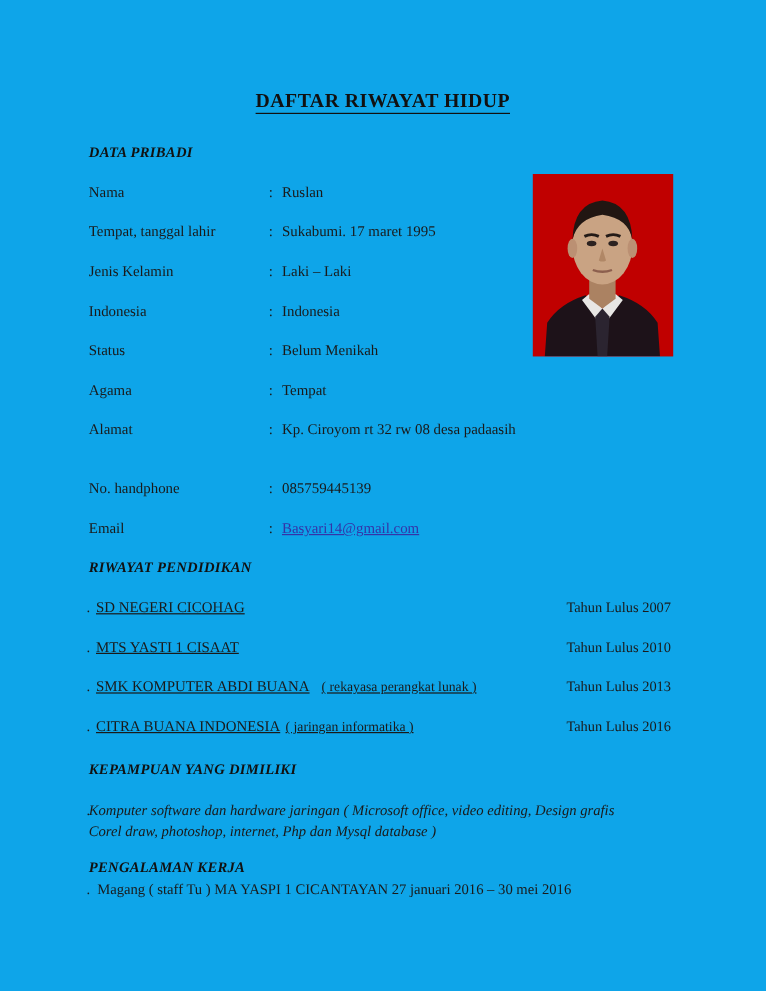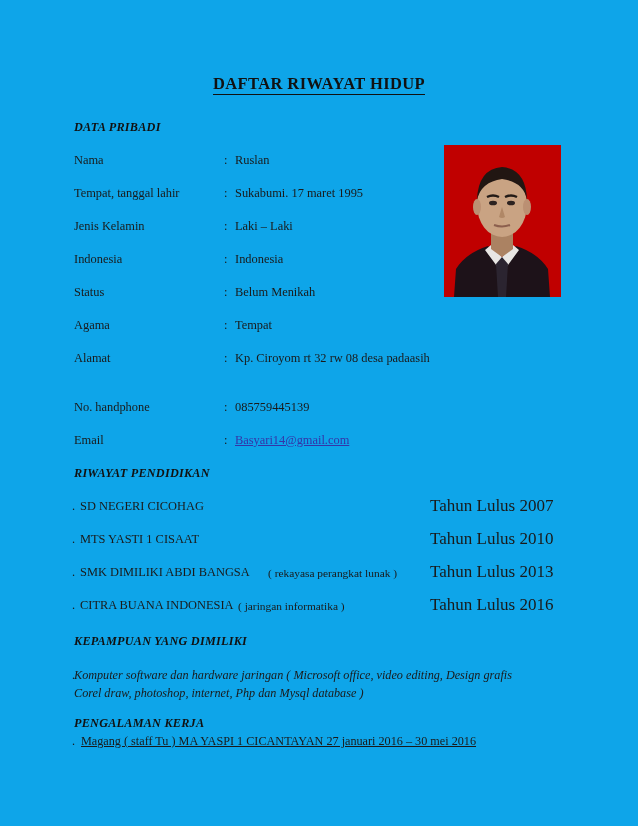--- a/index.html
+++ b/index.html
@@ -120,26 +120,28 @@
   }
   .edu-bullet {
     position: absolute;
     left: 0;
     top: 0;
   }
   .edu-name {
     position: absolute;
     left: 8px;
     top: 0;
+    text-decoration: underline;
   }
   .edu-paren { font-size: 11.4px; }
   .edu-year {
     position: absolute;
     top: 0;
-    font-size: 17px;
+    font-size: 12px;
+    margin-left: 42px;
   }
 
   
   .skill-block {
     position: absolute;
     left: 72px;
     top: 666px;
     width: 470px;
     font-size: 12.2px;
     line-height: 18px;
@@ -165,21 +167,20 @@
     line-height: 17px;
   }
   .exp-bullet {
     position: absolute;
     left: 0;
     top: 0;
   }
   .exp-text {
     display: block;
     margin-left: 9px;
-    text-decoration: underline;
   }
 </style>
 </head>
 <body>
 
 <div class="page">
 
   <div class="doc-title">
     <span>DAFTAR RIWAYAT HIDUP</span>
   </div>
@@ -288,21 +289,21 @@
     </div>
 
     <div class="edu-row">
       <span class="edu-bullet">.</span>
       <span class="edu-name">MTS YASTI 1 CISAAT</span>
       <span class="edu-year" style="left:358px;">Tahun Lulus 2010</span>
     </div>
 
     <div class="edu-row">
       <span class="edu-bullet">.</span>
-      <span class="edu-name">SMK DIMILIKI ABDI BANGSA</span>
+      <span class="edu-name">SMK KOMPUTER ABDI BUANA</span>
       <span class="edu-name edu-paren" style="left:196px;top:1px;">( rekayasa perangkat lunak )</span>
       <span class="edu-year" style="left:358px;">Tahun Lulus 2013</span>
     </div>
 
     <div class="edu-row">
       <span class="edu-bullet">.</span>
       <span class="edu-name">CITRA BUANA INDONESIA</span>
       <span class="edu-name edu-paren" style="left:166px;top:1px;">( jaringan informatika )</span>
       <span class="edu-year" style="left:358px;">Tahun Lulus 2016</span>
     </div>

